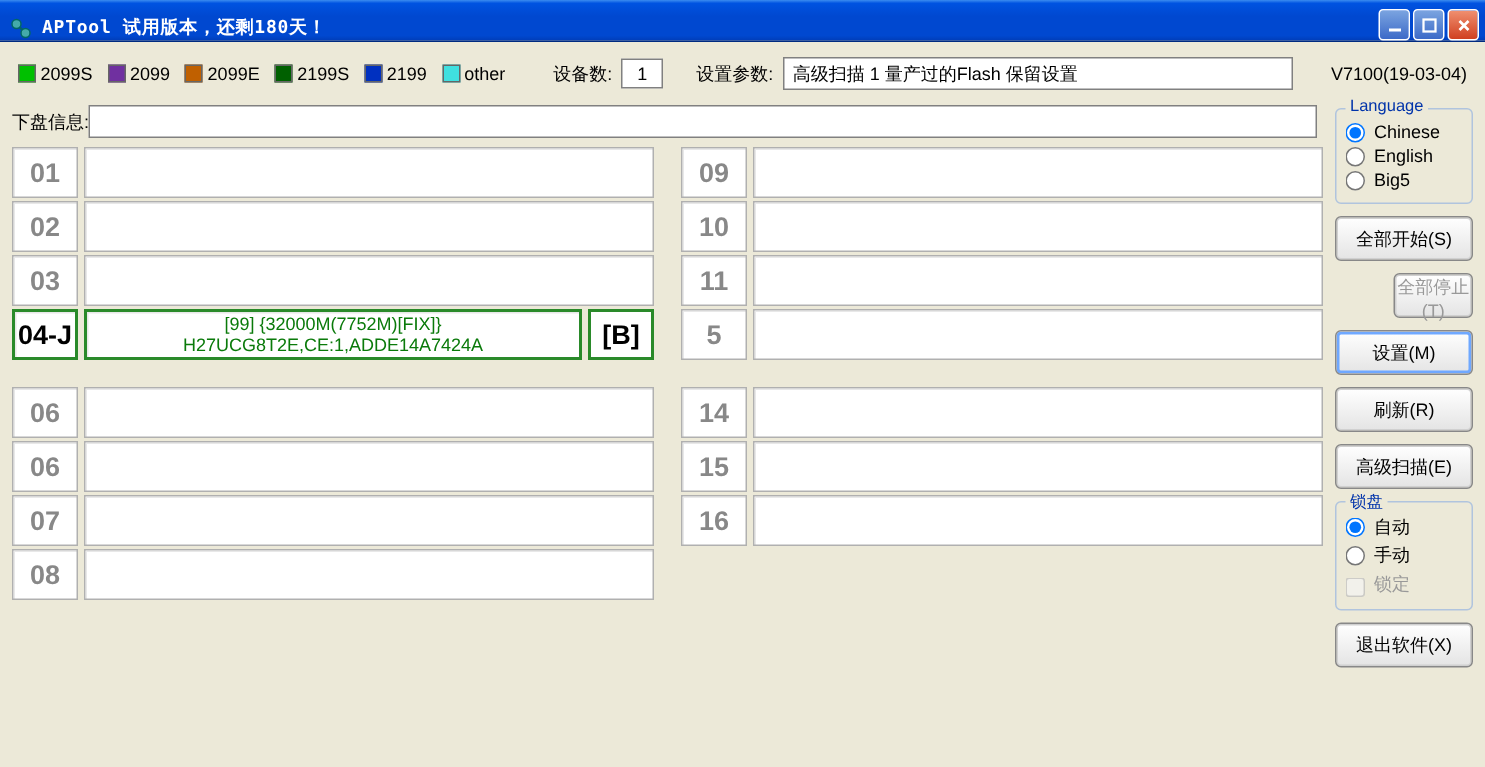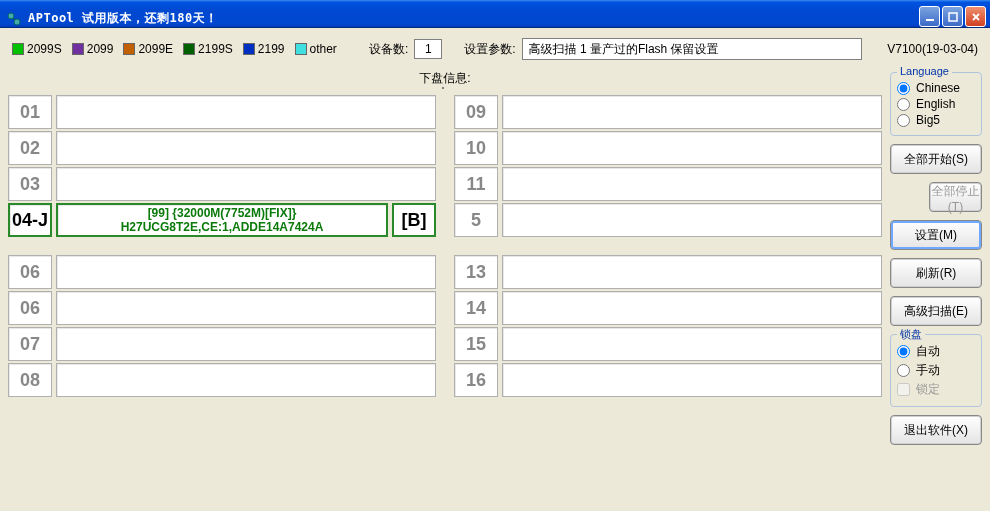--- a/index.html
+++ b/index.html
@@ -39,21 +39,21 @@
 .param-box {
   flex: 1; height: 22px; border: 1px solid #808080; background: #fff;
   padding: 0 6px; font-size: 12px;
   display: flex; align-items: center;
   max-width: 340px;
 }
 .version { font-size: 12px; margin-left: auto; }
 
 .main-row { display: flex; gap: 8px; }
 .slots-area { flex: 1; }
-.info-row { display: flex; align-items: center; gap: 0; margin-bottom: 6px; flex-direction: column; }
+.info-row { display: flex; align-items: center; gap: 0; margin-bottom: 6px; }
 .info-label { font-size: 12px; }
 .info-field {
   flex: 1; height: 22px; border: 1px solid #808080; background: #fff;
   margin-right: 4px;
 }
 
 .slot-columns { display: flex; gap: 18px; }
 .slot-col { flex: 1; display: flex; flex-direction: column; gap: 2px; }
 .col-spacer { height: 14px; }
 
@@ -67,42 +67,42 @@
 .slot-row.active .slot-num {
   color: #000; border: 2px solid #2a8a2a;
 }
 .slot-box {
   flex: 1; height: 34px; border: 1px solid #b0b0b0; background: #fff;
   box-shadow: inset 1px 1px 0 #e8e8e8;
   display: flex; align-items: center; justify-content: center;
 }
 .slot-row.active .slot-box {
   border: 2px solid #2a8a2a;
-  color: #0a7a0a; font-weight: bold; font-size: 12px;
+  color: #0a7a0a; font-weight: normal; font-size: 12px;
   flex-direction: column; line-height: 1.2;
   padding: 2px 4px;
 }
 .slot-suffix {
   width: 44px; height: 34px; border: 2px solid #2a8a2a; background: #fff;
   display: flex; align-items: center; justify-content: center;
   font-size: 18px; font-weight: bold; color: #000;
 }
 
 .side-panel { width: 92px; display: flex; flex-direction: column; gap: 8px; padding-top: 2px; }
 .group-box {
   border: 1px solid #b0c4de; border-radius: 4px; padding: 6px 6px 6px 6px;
   position: relative; font-size: 12px;
 }
 .group-title {
   position: absolute; top: -8px; left: 6px; background: #ece9d8;
   padding: 0 3px; color: #0033aa; font-size: 11px;
 }
 .radio-row, .check-row { display: flex; align-items: center; gap: 6px; font-size: 12px; margin: 2px 0; }
 .radio-row input, .check-row input { margin: 0; }
-.check-row.disabled { color: #999; }
+.check-row.disabled { color: #999; align-items: flex-end; }
 
 .side-btn {
   height: 30px; border: 1px solid #888; border-radius: 4px;
   background: linear-gradient(to bottom, #fff, #e4e4e4);
   font-size: 12px; cursor: pointer;
   box-shadow: 0 0 0 1px #d0d0d0 inset;
 }
 .side-btn:disabled { color: #999; cursor: default; margin-left: 39px; }
 .side-btn.highlight {
   box-shadow: 0 0 0 2px #6fa8ff inset;
@@ -233,24 +233,20 @@
             </div>
             <div class="slot-row">
               <div class="slot-num">11</div>
               <div class="slot-box"></div>
             </div>
             <div class="slot-row">
               <div class="slot-num">5</div>
               <div class="slot-box"></div>
             </div>
             <div class="col-spacer"></div>
-            <div class="slot-row">
-              <div class="slot-num">13</div>
-              <div class="slot-box"></div>
-            </div>
             <div class="slot-row">
               <div class="slot-num">14</div>
               <div class="slot-box"></div>
             </div>
             <div class="slot-row">
               <div class="slot-num">15</div>
               <div class="slot-box"></div>
             </div>
             <div class="slot-row">
               <div class="slot-num">16</div>

